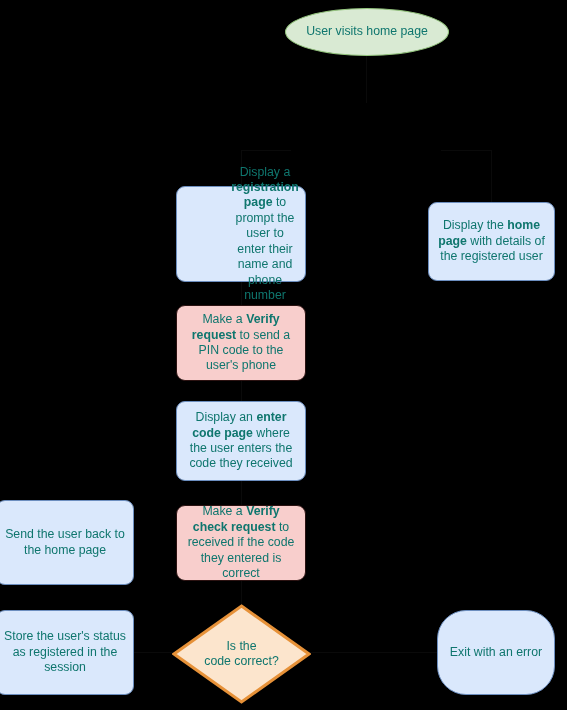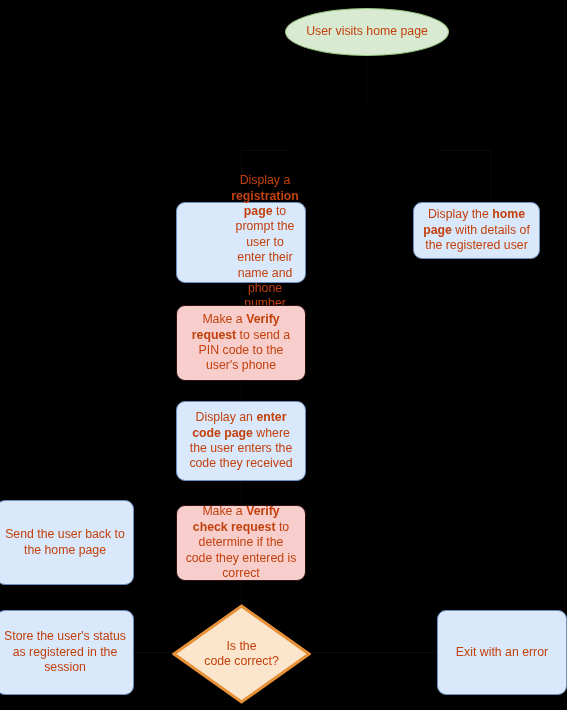--- a/index.html
+++ b/index.html
@@ -25,21 +25,21 @@
   .edge.h { height: 1px; }
 
   
   .node {
     position: absolute;
     box-sizing: border-box;
     display: flex;
     align-items: center;
     justify-content: center;
     text-align: center;
-    color: #c2410c;
+    color: #0f766e;
     font-size: 12.3px;
     line-height: 15.4px;
   }
   .node .txt {
     padding: 0 7px;
     width: 100%;
   }
   .node b { font-weight: bold; }
 
   
@@ -99,47 +99,47 @@
   <div class="edge v" style="left:241px; top:581px; height:24px;"></div>
 
   <div class="edge h" style="left:66px; top:652px; width:113px;"></div>
   <div class="edge h" style="left:304px; top:652px; width:133px;"></div>
 
   <div class="node ellipse" style="left:285px; top:8px; width:164px; height:48px;">
     <span class="txt">User visits home page</span>
   </div>
 
 
-  <div class="node box blue" style="left:176px; top:202px; width:130px; height:81px;padding-left:48px;">
+  <div class="node box blue" style="left:176px; top:186px; width:130px; height:96px;padding-left:48px;">
     <span class="txt">
       <span>Display a </span><b>registration page</b><span> to prompt the user to enter their name and phone number</span>
     </span>
   </div>
 
-  <div class="node box blue" style="left:413px; top:202px; width:127px; height:57px;">
+  <div class="node box blue" style="left:428px; top:202px; width:127px; height:79px;">
     <span class="txt">
       <span>Display the </span><b>home page</b><span> with details of the registered user</span>
     </span>
   </div>
 
   <div class="node box pink" style="left:176px; top:305px; width:130px; height:76px;">
     <span class="txt">
       <span>Make a </span><b>Verify request</b><span> to send a PIN code to the user's phone</span>
     </span>
   </div>
 
   <div class="node box blue" style="left:176px; top:401px; width:130px; height:80px;align-items:center;">
     <span class="txt">
       <span>Display an </span><b>enter code page</b><span> where the user enters the code they received</span>
     </span>
   </div>
 
   <div class="node box pink" style="left:176px; top:505px; width:130px; height:76px;">
     <span class="txt">
-      <span>Make a </span><b>Verify check request</b><span> to determine if the code they entered is correct</span>
+      <span>Make a </span><b>Verify check request</b><span> to received if the code they entered is correct</span>
     </span>
   </div>
 
   <div class="node box blue" style="left:-4px; top:500px; width:138px; height:85px;">
     <span class="txt">Send the user back to the home page</span>
   </div>
 
   <div class="node diamond" style="left:172px; top:604px; width:139px; height:100px;">
     <svg class="dshape" viewBox="0 0 139 100" preserveAspectRatio="none">
       <polygon points="69.5,2 137,50 69.5,98 2,50" fill="#fce5cd" stroke="#e69138" stroke-width="3"></polygon>
@@ -147,17 +147,17 @@
     <span class="txt">
       <span>Is the</span><br>
       <span>code correct?</span>
     </span>
   </div>
 
   <div class="node box blue" style="left:-4px; top:610px; width:138px; height:85px;">
     <span class="txt">Store the user's status as registered in the session</span>
   </div>
 
-  <div class="node box blue" style="left:437px; top:610px; width:130px; height:85px;">
+  <div class="node box blue" style="left:437px; top:610px; width:118px; height:85px;border-radius:29px;">
     <span class="txt">Exit with an error</span>
   </div>
 
 </div>
 
 </body></html>

